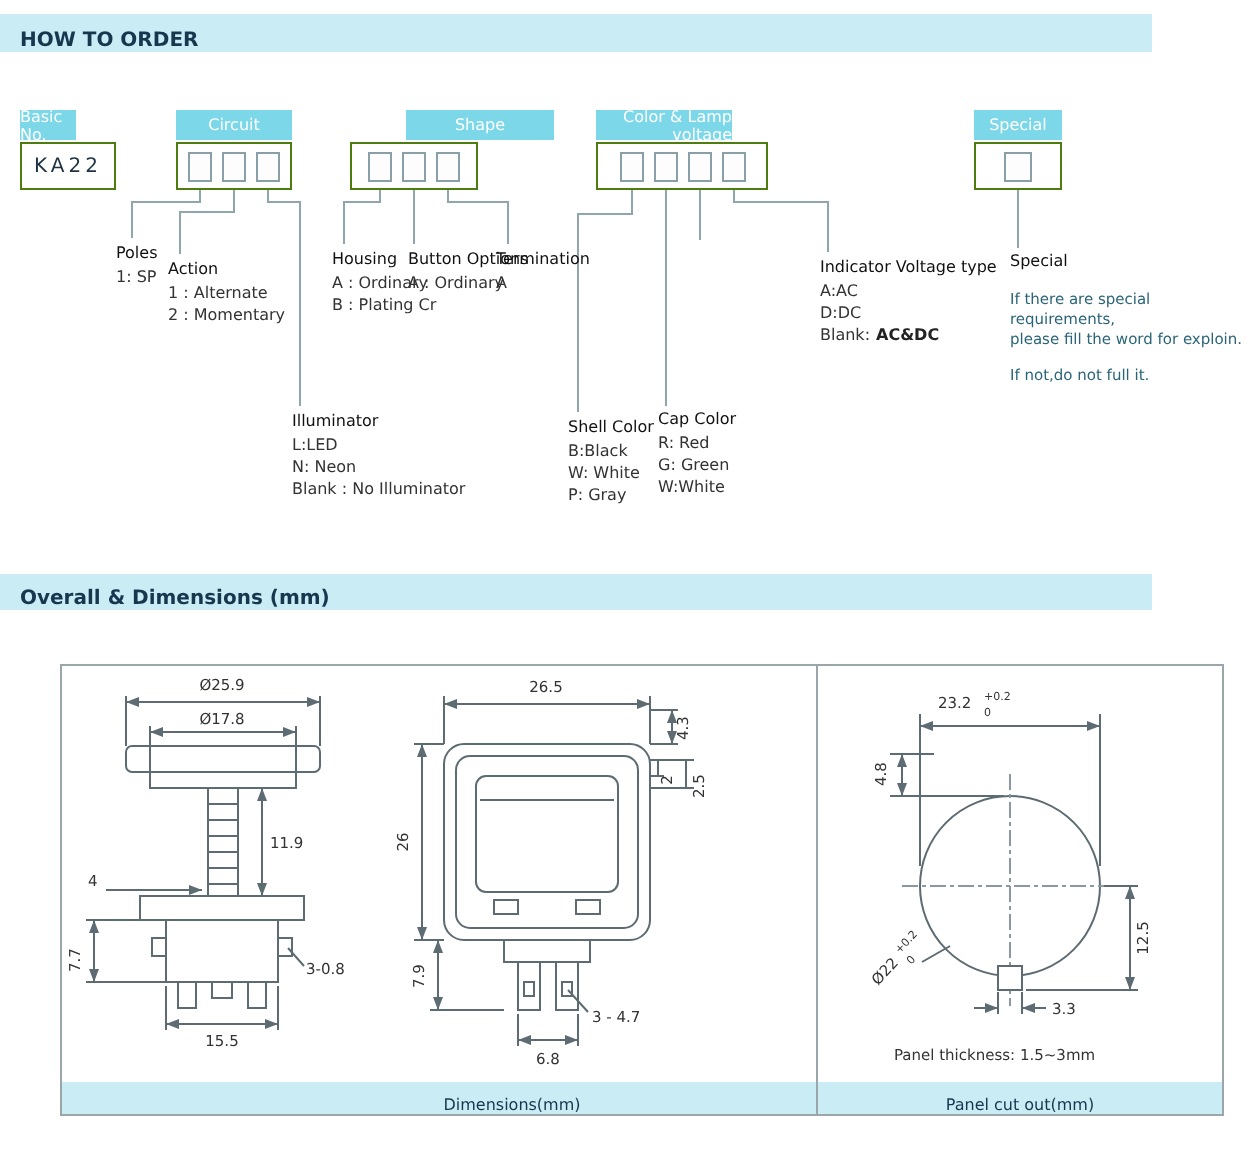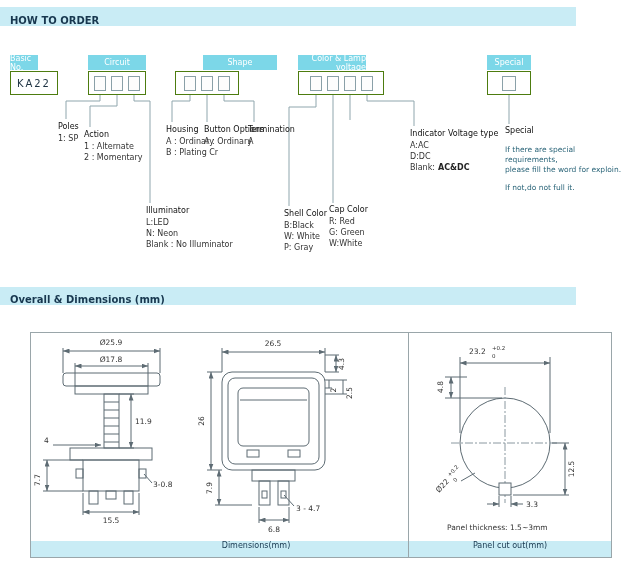--- a/index.html
+++ b/index.html
@@ -19,21 +19,21 @@
   .exp{position:absolute;font-size:8px;color:#333;line-height:11px;white-space:nowrap;}
   .exp .et{color:#111;margin-bottom:1px;}
   .exp.teal div.note{color:#2a6478;}
   .exp .gap{height:8px;}
   .exp b{color:#222;margin-left:3px;}
   .connectors{position:absolute;left:0;top:0;pointer-events:none;}
   .panel{position:absolute;top:332px;height:226px;border:1px solid #9aa6aa;box-sizing:border-box;background:#fff;}
   #panel-left{left:30px;width:452px;}
   #panel-right{left:392px;width:204px;margin-left:16px;}
   .panel-footer{position:absolute;left:0;right:0;bottom:0;height:16px;background:#c9ecf5;
-       color:#17374f;font-size:8px;display:flex;align-items:flex-start;justify-content:center;}
+       color:#17374f;font-size:8px;display:flex;align-items:flex-end;justify-content:center;}
   svg{display:block;}
   svg text{font-family:"DejaVu Sans","Liberation Sans",sans-serif;}
 </style>
 </head>
 <body>
 
 <div class="screen">
 
   <div class="bar" id="bar-top">
     <span>HOW TO ORDER</span>

